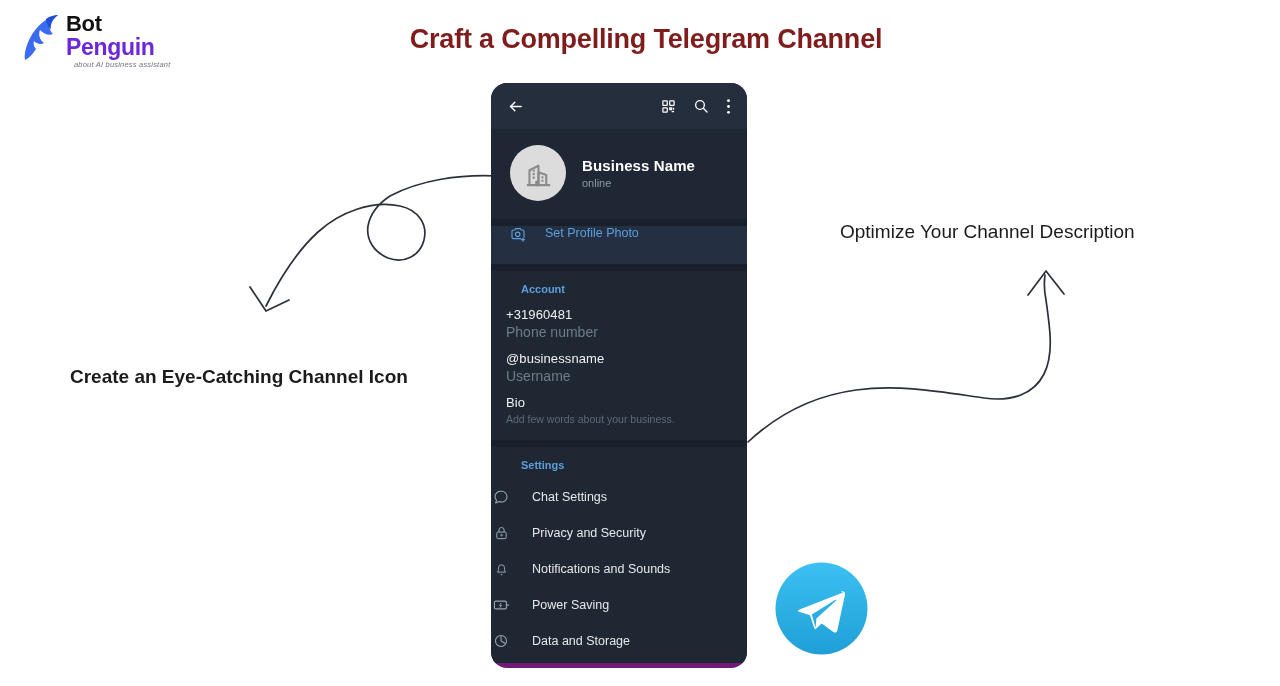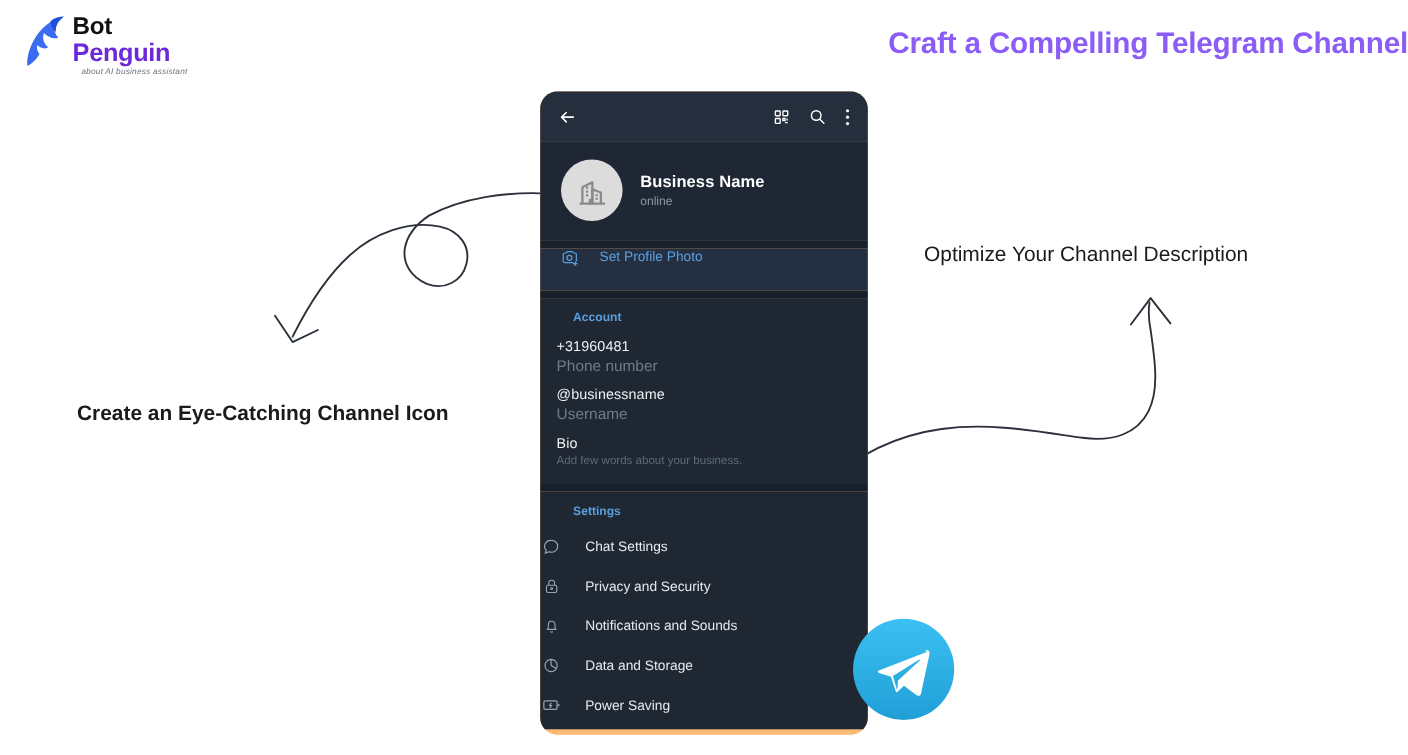--- a/index.html
+++ b/index.html
@@ -65,24 +65,24 @@
     letter-spacing: 0.2px;
     white-space: nowrap;
   }
 
   
   .page-title {
     position: absolute;
     left: 12px;
     right: 0;
     top: 24px;
-    text-align: right;
+    text-align: center;
     font-size: 27px;
     font-weight: bold;
-    color: #8b5cf6;
+    color: #7f1d1d;
     letter-spacing: -0.2px;
   }
 
   
   .annotation {
     position: absolute;
     font-size: 19px;
     color: #1b1b1b;
     white-space: nowrap;
   }
@@ -97,23 +97,23 @@
     width: 1280px;
     height: 686px;
     pointer-events: none;
   }
 
   
   .phone {
     position: absolute;
     left: 491px;
     top: 83px;
-    width: 298px;
+    width: 256px;
     height: 585px;
-    background: #fdba74;
+    background: #701a75;
     border-radius: 16px;
     overflow: hidden;
     color: #e8eaed;
   }
   .phone-header {
     height: 46px;
     background: #242e3d;
     display: flex;
     align-items: center;
     padding: 0 16px;
@@ -385,37 +385,37 @@
           <svg width="15" height="16" viewBox="0 0 24 24" fill="none" stroke="#9aa4b0" stroke-width="1.6" stroke-linejoin="round">
             <path d="M18.5 17H5.5c1.2-1.3 1.7-2.6 1.7-4.3V10a4.8 4.8 0 0 1 9.6 0v2.7c0 1.7.5 3 1.7 4.3z"></path>
             <path d="M10.3 20a1.9 1.9 0 0 0 3.4 0"></path>
           </svg>
         </span>
         <span class="settings-label">Notifications and Sounds</span>
       </div>
 
       <div class="settings-row">
         <span class="settings-icon">
-          <svg width="16" height="16" viewBox="0 0 24 24" fill="none" stroke="#9aa4b0" stroke-width="1.6" stroke-linejoin="round">
-            <circle cx="12" cy="12" r="8.3"></circle>
-            <path d="M12 12V3.7M12 12l7.2 4.2"></path>
-          </svg>
-        </span>
-        <span class="settings-label">Data and Storage</span>
-      </div>
-
-      <div class="settings-row">
-        <span class="settings-icon">
           <svg width="17" height="14" viewBox="0 0 24 18" fill="none" stroke="#9aa4b0" stroke-width="1.6" stroke-linejoin="round">
             <rect x="2" y="3.5" width="17" height="11" rx="2"></rect>
             <path d="M21.2 7.5v3"></path>
             <path d="M11.6 6.2 9.1 9.6h2.9l-2.4 3.2" stroke-width="1.4"></path>
           </svg>
         </span>
         <span class="settings-label">Power Saving</span>
+      </div>
+
+      <div class="settings-row">
+        <span class="settings-icon">
+          <svg width="16" height="16" viewBox="0 0 24 24" fill="none" stroke="#9aa4b0" stroke-width="1.6" stroke-linejoin="round">
+            <circle cx="12" cy="12" r="8.3"></circle>
+            <path d="M12 12V3.7M12 12l7.2 4.2"></path>
+          </svg>
+        </span>
+        <span class="settings-label">Data and Storage</span>
       </div>
     </div>
   </div>
 
   <svg class="tg-badge" viewBox="0 0 93 93">
     <defs>
       <linearGradient id="tgGrad" x1="0" y1="0" x2="0" y2="1">
         <stop offset="0%" stop-color="#3cc0f3"></stop>
         <stop offset="100%" stop-color="#1f9fd6"></stop>
       </linearGradient>

